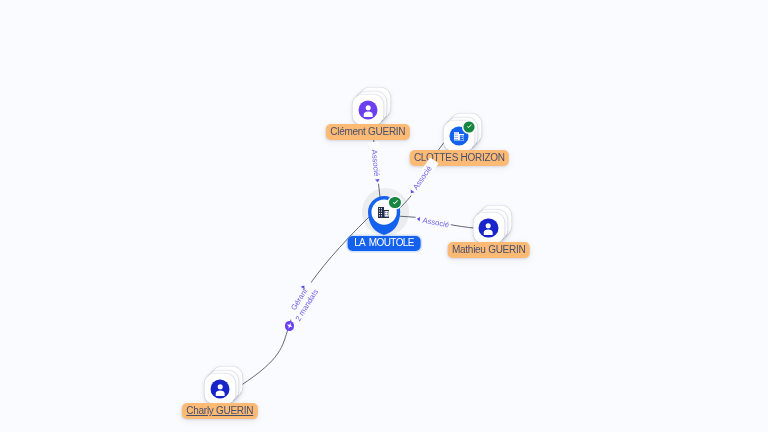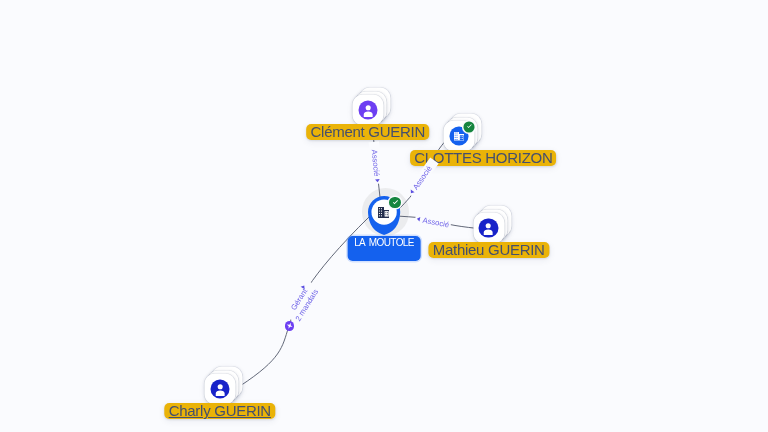--- a/index.html
+++ b/index.html
@@ -6,37 +6,37 @@
   body{width:768px;height:432px;background:#fafbfe;font-family:"Liberation Sans",sans-serif;
        overflow:hidden;position:relative;-webkit-font-smoothing:antialiased;}
   .stage{position:absolute;left:0;top:0;width:768px;height:432px;}
   svg.edges{position:absolute;left:0;top:0;width:768px;height:432px;overflow:visible;}
   .edge-path{fill:none;stroke:#5a6071;stroke-width:0.95;}
   .arrow{fill:#5b4ee0;}
   .edge-label{font-size:7.7px;fill:#6f63e8;font-family:"Liberation Sans",sans-serif;}
 
   .node{position:absolute;transform:translate(-50%,-50%);width:0;height:0;}
   .namelbl{position:absolute;left:50%;transform:translateX(-50%);
-      background:#eab308;border-radius:5px;padding:0 4.6px;font-size:15px;letter-spacing:-0.28px;color:#454f6e;
+      background:#fdba74;border-radius:5px;padding:0 4.6px;font-size:10px;letter-spacing:-0.28px;color:#454f6e;
       white-space:nowrap;height:16px;line-height:16px;
       box-shadow:0 1px 2px rgba(40,50,90,.12),0 2px 7px rgba(40,50,90,.08);text-align:right;}
 
   
   .stack{position:absolute;left:50%;top:50%;transform:translate(-50%,-50%);}
   .card{position:absolute;width:31px;height:31px;background:#fff;border-radius:10.6px;
         box-shadow:0 0 0 0.6px rgba(120,128,150,.20),0 1px 3px rgba(40,50,90,.10),0 2px 7px rgba(40,50,90,.06);}
   .iconcircle{position:absolute;border-radius:50%;display:flex;align-items:center;justify-content:center;}
 
   
   .pin-halo{position:absolute;left:361.75px;top:188px;width:47.5px;height:47.5px;
       border-radius:50%;background:#ebecee;}
   .pin{position:absolute;left:50%;top:50%;}
   .sel-label{position:absolute;left:50%;transform:translateX(-50%);
       background:#1461ee;color:#fff;border-radius:5px;padding:0 6.5px;font-size:10px;letter-spacing:-0.6px;word-spacing:2px;
-      white-space:nowrap;height:25px;line-height:14.6px;box-shadow:0 0 0 1.5px rgba(36,110,255,.18);}
+      white-space:nowrap;height:15px;line-height:14.6px;box-shadow:0 0 0 1.5px rgba(36,110,255,.18);}
   .badge{position:absolute;border-radius:50%;background:#16853f;display:flex;
       align-items:center;justify-content:center;box-shadow:0 0 0 1.5px #fafbfe;}
 </style>
 </head>
 <body>
 
 <div class="stage">
 
   <div class="pin-halo"></div>
 
@@ -92,21 +92,21 @@
               <rect x="160" y="128" width="16" height="16"></rect>
           </g>
         </svg>
       </div>
       <div class="badge" style="left:20.2px;top:1.2px;width:10.6px;height:10.6px;">
         <svg width="8" height="8" viewBox="0 0 24 24" aria-hidden="true">
           <path fill="#fff" d="M9.2 16.4 5 12.2l1.4-1.4 2.8 2.8 8-8L18.6 7z"></path>
         </svg>
       </div>
     </div>
-    <div class="namelbl" style="top:13.7px;padding:0 3.8px;margin-left:24px;">CLOTTES HORIZON</div>
+    <div class="namelbl" style="top:13.7px;padding:0 3.8px;">CLOTTES HORIZON</div>
   </div>
 
   <div class="node" style="left:488.7px;top:228.3px;">
     <div class="stack" style="width:31px;height:31px;">
       <div class="card" style="left:6.9px;top:-6.9px;"></div>
       <div class="card" style="left:3.2px;top:-3.4px;"></div>
       <div class="card" style="left:0;top:0;"></div>
       <div class="iconcircle" style="left:5.8px;top:5.8px;width:19.4px;height:19.4px;background:#1823c9;overflow:hidden;">
         <svg width="19.4" height="19.4" viewBox="0 0 24 24" aria-hidden="true">
           <circle cx="12" cy="8.9" r="3.15" fill="#fff"></circle>

